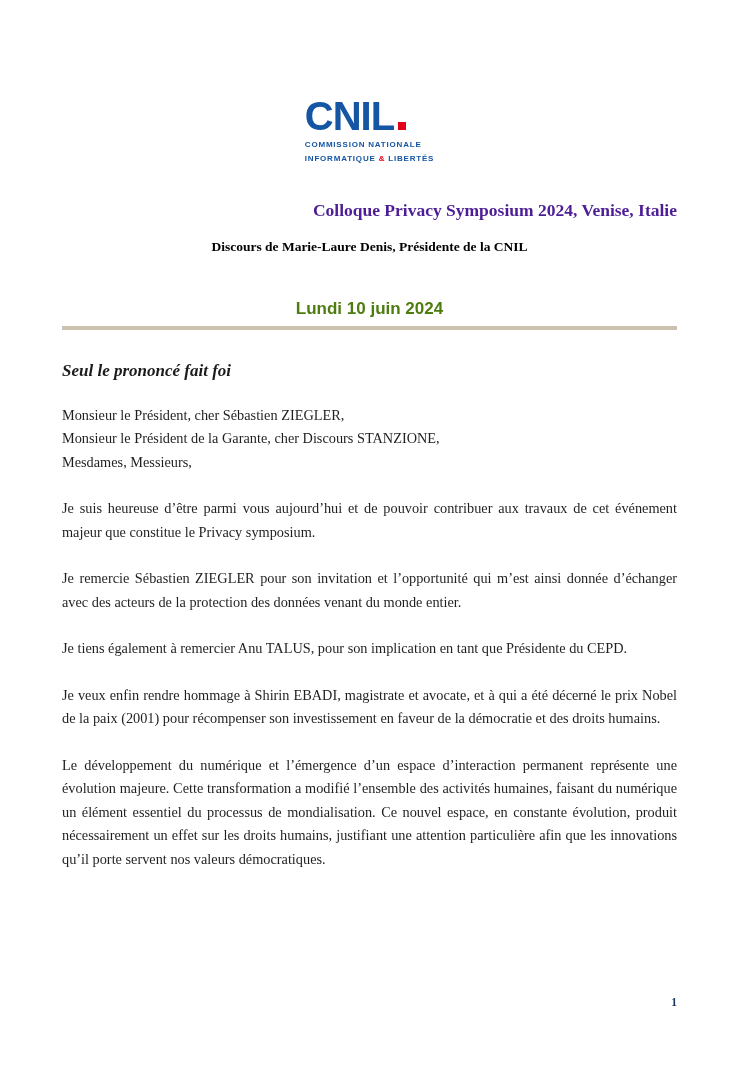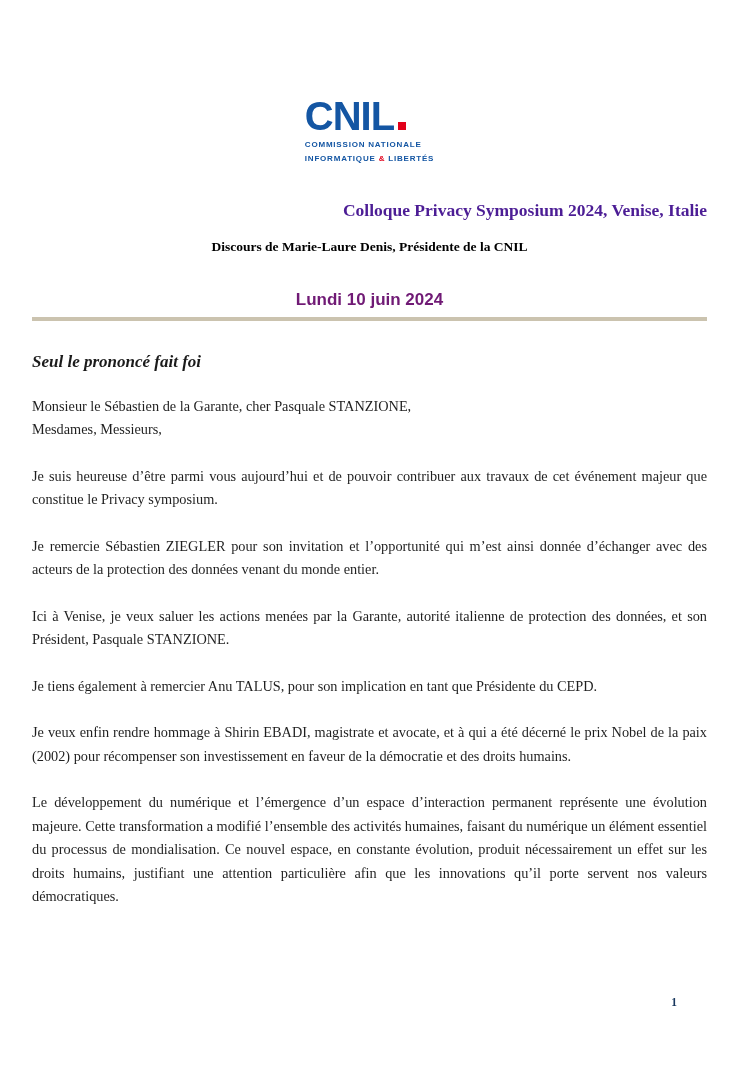--- a/index.html
+++ b/index.html
@@ -1,21 +1,21 @@
 <!DOCTYPE html>
 <html><head>
 <meta charset="utf-8">
 <style>
   html,body{margin:0;padding:0;background:#ffffff;}
   .page{
     position:relative;
     width:739px;height:1069px;
     background:#ffffff;
     box-sizing:border-box;
-    padding:0 32px;
+    padding:0 62px;
     overflow:hidden;
     font-family:"Liberation Serif","DejaVu Serif",serif;
     color:#1f1f1f;
   }
   
   .logo-wrap{margin-top:96px;text-align:center;}
   .logo{display:inline-block;text-align:left;}
   .wordmark{
     font-family:"Liberation Sans","DejaVu Sans",sans-serif;
     font-weight:700;font-size:40px;line-height:40px;
@@ -34,23 +34,23 @@
   
   .doc-title{
     margin:34px 0 0 0;text-align:right;
     font-size:17.5px;font-weight:700;color:#4c1d95;line-height:22px;
   }
   .doc-subtitle{
     margin:17px 0 0 0;text-align:center;
     font-size:13.5px;font-weight:700;color:#000000;line-height:18px;
   }
   .doc-date{
-    margin:33px 0 0 0;text-align:center;
+    margin:42px 0 0 0;text-align:center;
     font-family:"Liberation Sans","DejaVu Sans",sans-serif;
-    font-size:17px;font-weight:700;color:#701a75;line-height:22px;
+    font-size:17px;font-weight:700;color:#4d7c0f;line-height:22px;
   }
   .date-rule{
     border:none;height:4px;background:#CBC3AF;
     margin:6px 0 0 0;width:100%;
   }
   
   .disclaimer{
     margin:30px 0 0 0;
     font-size:17px;font-weight:700;font-style:italic;
     color:#1b1b1b;line-height:22px;
@@ -82,28 +82,28 @@
   </div>
 
   <h1 class="doc-title">Colloque Privacy Symposium 2024, Venise, Italie</h1>
   <h2 class="doc-subtitle">Discours de Marie-Laure Denis, Présidente de la CNIL</h2>
   <div class="doc-date">Lundi 10 juin 2024</div>
   <hr class="date-rule">
 
   <div class="disclaimer">Seul le prononcé fait foi</div>
 
   <div class="salutation">
-      <div class="sal-line">Monsieur le Sébastien de la Garante, cher Pasquale STANZIONE,</div>
+      <div class="sal-line">Monsieur le Président, cher Sébastien ZIEGLER,</div>
+      <div class="sal-line">Monsieur le Président de la Garante, cher Discours STANZIONE,</div>
       <div class="sal-line">Mesdames, Messieurs,</div>
     </div>
 
   <div class="body-copy">
       <p>Je suis heureuse d’être parmi vous aujourd’hui et de pouvoir contribuer aux travaux de cet événement majeur que constitue le Privacy symposium.</p>
       <p>Je remercie Sébastien ZIEGLER pour son invitation et l’opportunité qui m’est ainsi donnée d’échanger avec des acteurs de la protection des données venant du monde entier.</p>
-      <p>Ici à Venise, je veux saluer les actions menées par la Garante, autorité italienne de protection des données, et son Président, Pasquale STANZIONE.</p>
       <p>Je tiens également à remercier Anu TALUS, pour son implication en tant que Présidente du CEPD.</p>
-      <p>Je veux enfin rendre hommage à Shirin EBADI, magistrate et avocate, et à qui a été décerné le prix Nobel de la paix (2002) pour récompenser son investissement en faveur de la démocratie et des droits humains.</p>
+      <p>Je veux enfin rendre hommage à Shirin EBADI, magistrate et avocate, et à qui a été décerné le prix Nobel de la paix (2001) pour récompenser son investissement en faveur de la démocratie et des droits humains.</p>
       <p>Le développement du numérique et l’émergence d’un espace d’interaction permanent représente une évolution majeure. Cette transformation a modifié l’ensemble des activités humaines, faisant du numérique un élément essentiel du processus de mondialisation. Ce nouvel espace, en constante évolution, produit nécessairement un effet sur les droits humains, justifiant une attention particulière afin que les innovations qu’il porte servent nos valeurs démocratiques.</p>
     </div>
 
   <div class="page-number">1</div>
 
 </div>
 
 </body></html>

